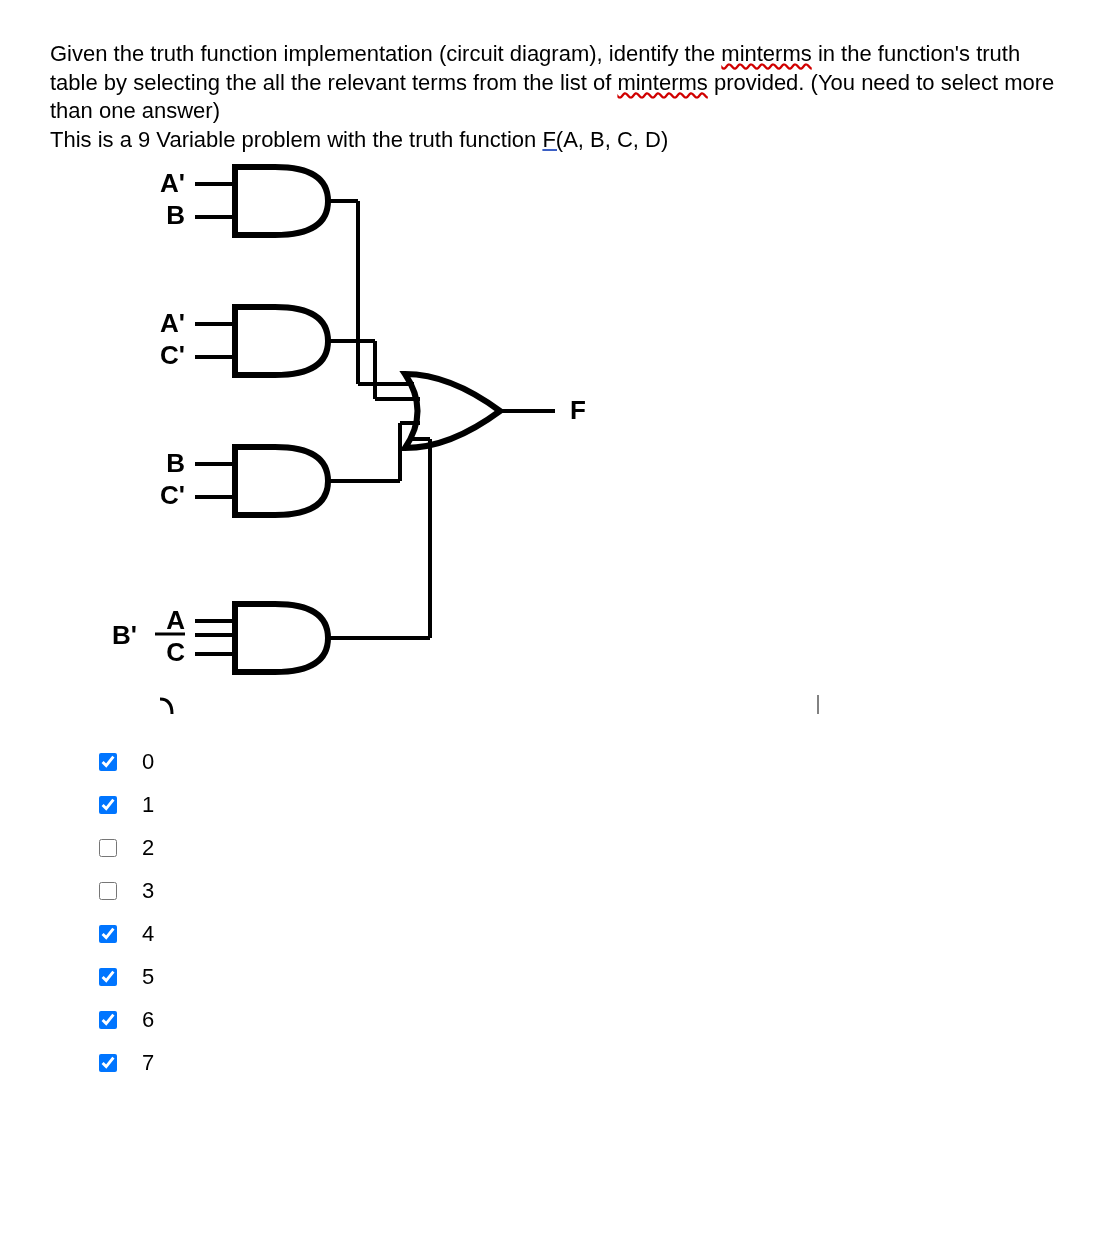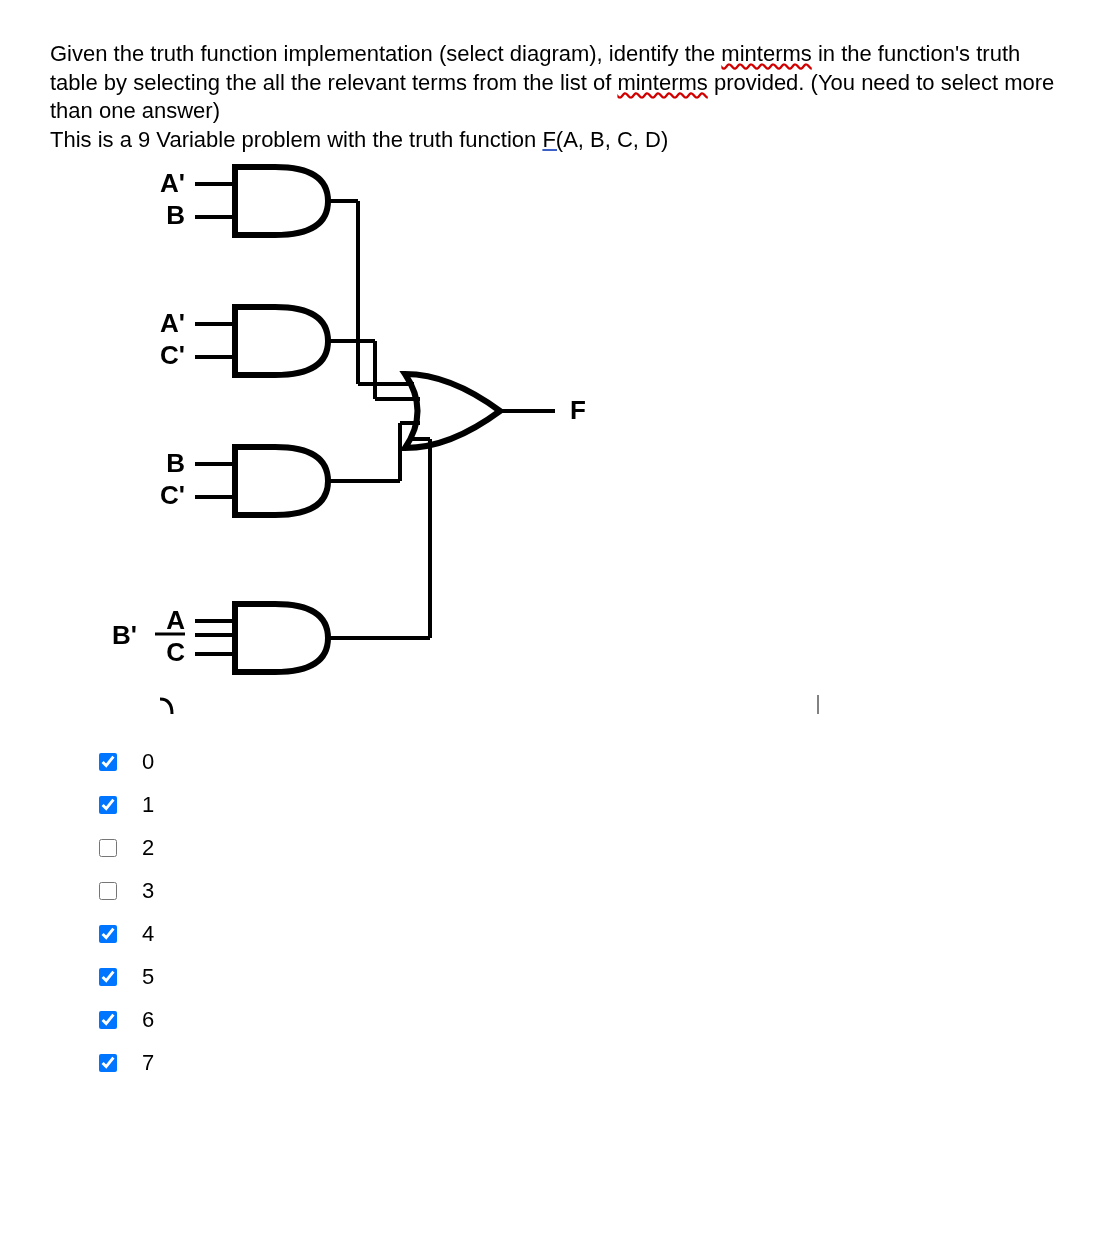--- a/index.html
+++ b/index.html
@@ -53,21 +53,21 @@
       right: -70px;
       bottom: 5px;
       font-size: 20px;
       font-family: serif;
     }
   </style>
 </head>
 <body>
 
 <div class="question-text">
-  <span>Given the truth function implementation (select diagram), identify the </span><span class="squiggly">minterms</span><span> in the function's truth table by selecting the all the relevant terms from the list of </span><span class="squiggly">minterms</span><span> provided. (You need to select more than one answer)</span>
+  <span>Given the truth function implementation (circuit diagram), identify the </span><span class="squiggly">minterms</span><span> in the function's truth table by selecting the all the relevant terms from the list of </span><span class="squiggly">minterms</span><span> provided. (You need to select more than one answer)</span>
   <br>
   <span>This is a 9 Variable problem with the truth function </span><span class="underline-link">F(</span><span>A, B, C, D)</span>
 </div>
 
 <div class="circuit-container">
   <svg viewBox="0 0 600 560" width="600" height="560">
 
     <text x="85" y="33" font-family="Arial" font-size="26" font-weight="bold" text-anchor="end">A'</text>
     <text x="85" y="65" font-family="Arial" font-size="26" font-weight="bold" text-anchor="end">B</text>
     <line x1="95" y1="25" x2="135" y2="25" stroke="#000" stroke-width="4"></line>

